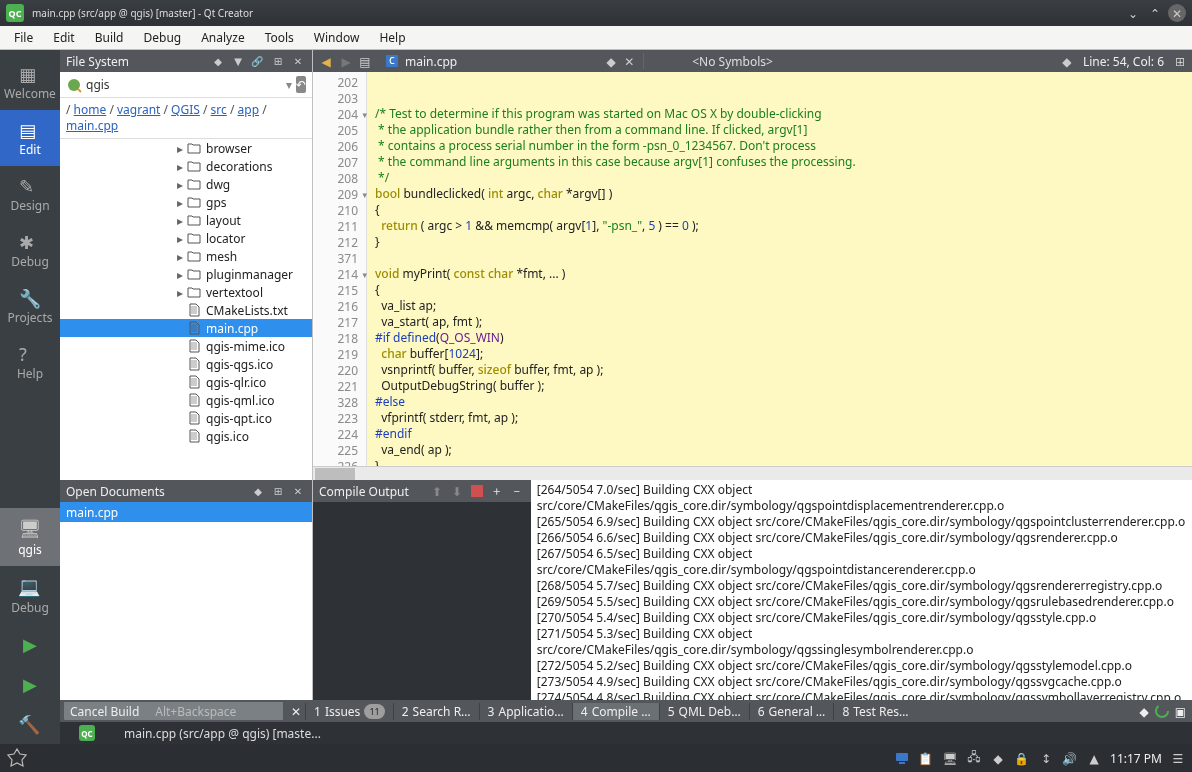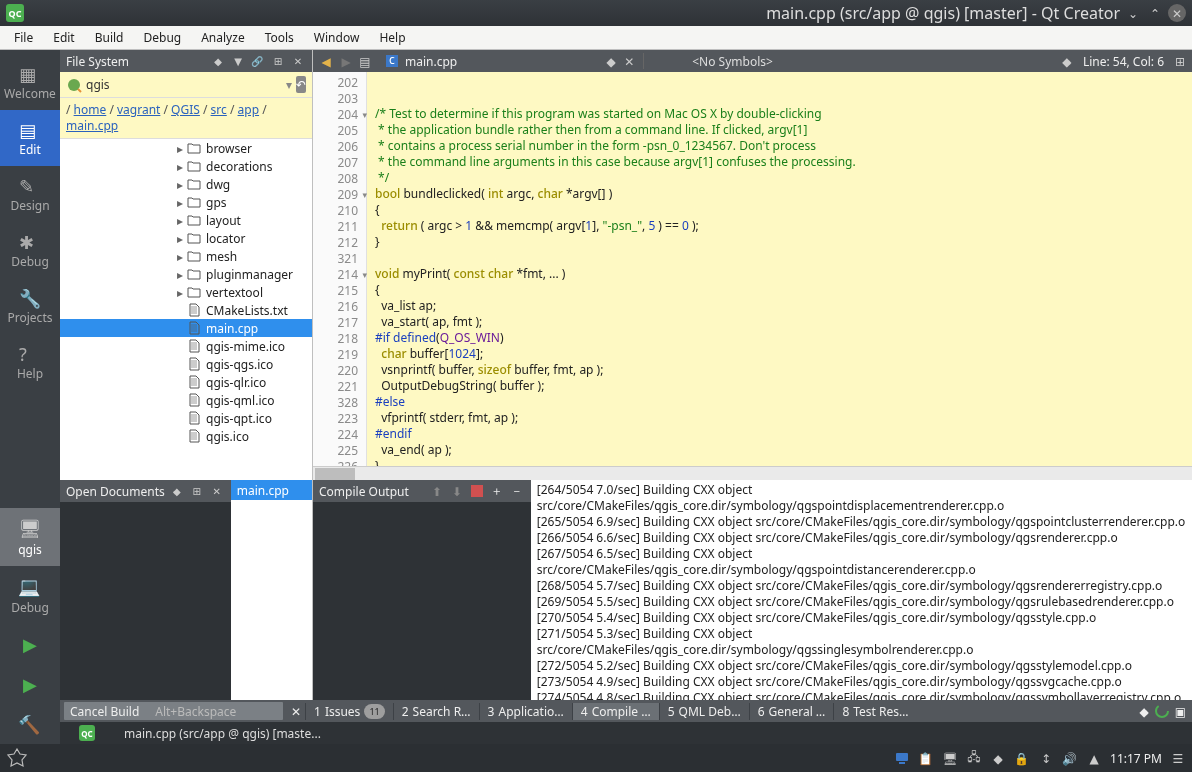--- a/index.html
+++ b/index.html
@@ -1,39 +1,39 @@
 <!DOCTYPE html>
 <html><head>
 <meta charset="utf-8">
 <style>
 * { margin:0; padding:0; box-sizing:border-box; font-family:"Noto Sans","DejaVu Sans",sans-serif; font-size:12px; }
 body { width:1192px; height:772px; background:#2e3236; color:#d0d0d0; overflow:hidden; display:flex; flex-direction:column; }
 
 
 .titlebar { height:26px; background:linear-gradient(#3a3f44,#2e3236); display:flex; align-items:center; padding:0 6px; color:#ddd; }
 .titlebar .qc-icon { width:18px; height:18px; background:#4caf50; border-radius:3px; display:flex; align-items:center; justify-content:center; font-size:9px; color:#fff; font-weight:bold; margin-right:8px; }
-.titlebar .title { flex:1; text-align:right; font-size:16px; color:#ddd; }
+.titlebar .title { flex:1; text-align:left; font-size:10px; color:#ddd; }
 .titlebar .winbtn { width:18px; height:18px; margin-left:4px; display:flex; align-items:center; justify-content:center; color:#ccc; cursor:pointer; }
 .titlebar .close { background:#666; border-radius:50%; }
 
 
 .menubar { height:24px; background:#f5f5f3; border-bottom:1px solid #bfbfbf; display:flex; align-items:center; padding:0 4px; }
 .menubar .menuitem { padding:2px 10px; color:#222; text-decoration:underline; text-decoration-color:transparent; cursor:pointer; }
 
 
 .workspace { flex:1; display:flex; min-height:0; }
 
 
 .modebar { width:60px; background:#3a3f44; display:flex; flex-direction:column; padding-top:4px; }
 .modebar .mode { display:flex; flex-direction:column; align-items:center; padding:8px 2px; font-size:10px; color:#aaa; cursor:pointer; gap:1px; }
 .modebar .mode.active { background:#3168c7; color:#fff; }
 .modebar .mode svg,.modebar .mode .micon { width:22px; height:22px; }
 
 
-.sidebar { width:253px; background:#fef9c3; border-right:1px solid #bfbfbf; display:flex; flex-direction:column; min-height:0; }
+.sidebar { width:253px; background:#ffffff; border-right:1px solid #bfbfbf; display:flex; flex-direction:column; min-height:0; }
 .panelheader { height:22px; background:#53575c; color:#eee; display:flex; align-items:center; padding:0 6px; gap:4px; font-size:11px; }
 .panelheader .phtitle { flex:1; }
 .panelheader .phbtn { width:16px; height:16px; display:flex; align-items:center; justify-content:center; cursor:pointer; color:#ccc; font-size:10px; }
 .projrow { height:26px; display:flex; align-items:center; padding:0 6px; border-bottom:1px solid #ddd; color:#333; }
 .projrow .qicon { width:16px; height:16px; margin-right:4px; }
 .breadcrumb { padding:4px 6px; color:#2a62bd; border-bottom:1px solid #ddd; line-height:1.35; }
 .breadcrumb .bc { text-decoration:underline; cursor:pointer; }
 .breadcrumb .sep { color:#555; }
 
 .filetree { flex:1; overflow:auto; background:#fff; color:#222; position:relative; }
@@ -108,21 +108,21 @@
 
 
 .dbgbar { width:60px; background:#3a3f44; display:flex; flex-direction:column; padding-top:4px; }
 .dbgbar .ditem { display:flex; flex-direction:column; align-items:center; padding:8px 2px; font-size:10px; color:#aaa; gap:1px; }
 .dbgbar .ditem.active { background:#6e7277; color:#fff; }
 .dbgbar .ditem .dicon { font-size:18px; color:#ccc; }
 .dbgbar .ditem .dgreen { color:#4caf50; }
 
 .midsplit { display:flex; flex:1; min-height:0; }
 .lowersplit { display:flex; height:220px; }
-.lowerleft { width:253px; display:flex; flex-direction:row; border-right:1px solid #bfbfbf; }
+.lowerleft { width:253px; display:flex; flex-direction:column; border-right:1px solid #bfbfbf; }
 .lowerright { flex:1; display:flex; flex-direction:row; }
 
 svg { display:block; }
 </style>
 </head>
 <body>
 
 <div class="titlebar">
   <div class="qc-icon">QC</div>
   <div class="title">main.cpp (src/app @ qgis) [master] - Qt Creator</div>
@@ -426,21 +426,21 @@
               <div class="ln">203</div>
               <div class="ln">204<span class="fold">▾</span></div>
               <div class="ln">205</div>
               <div class="ln">206</div>
               <div class="ln">207</div>
               <div class="ln">208</div>
               <div class="ln">209<span class="fold">▾</span></div>
               <div class="ln">210</div>
               <div class="ln">211</div>
               <div class="ln">212</div>
-              <div class="ln">321</div>
+              <div class="ln">371</div>
               <div class="ln">214<span class="fold">▾</span></div>
               <div class="ln">215</div>
               <div class="ln">216</div>
               <div class="ln">217</div>
               <div class="ln">218</div>
               <div class="ln">219</div>
               <div class="ln">220</div>
               <div class="ln">221</div>
               <div class="ln">328</div>
               <div class="ln">223</div>

